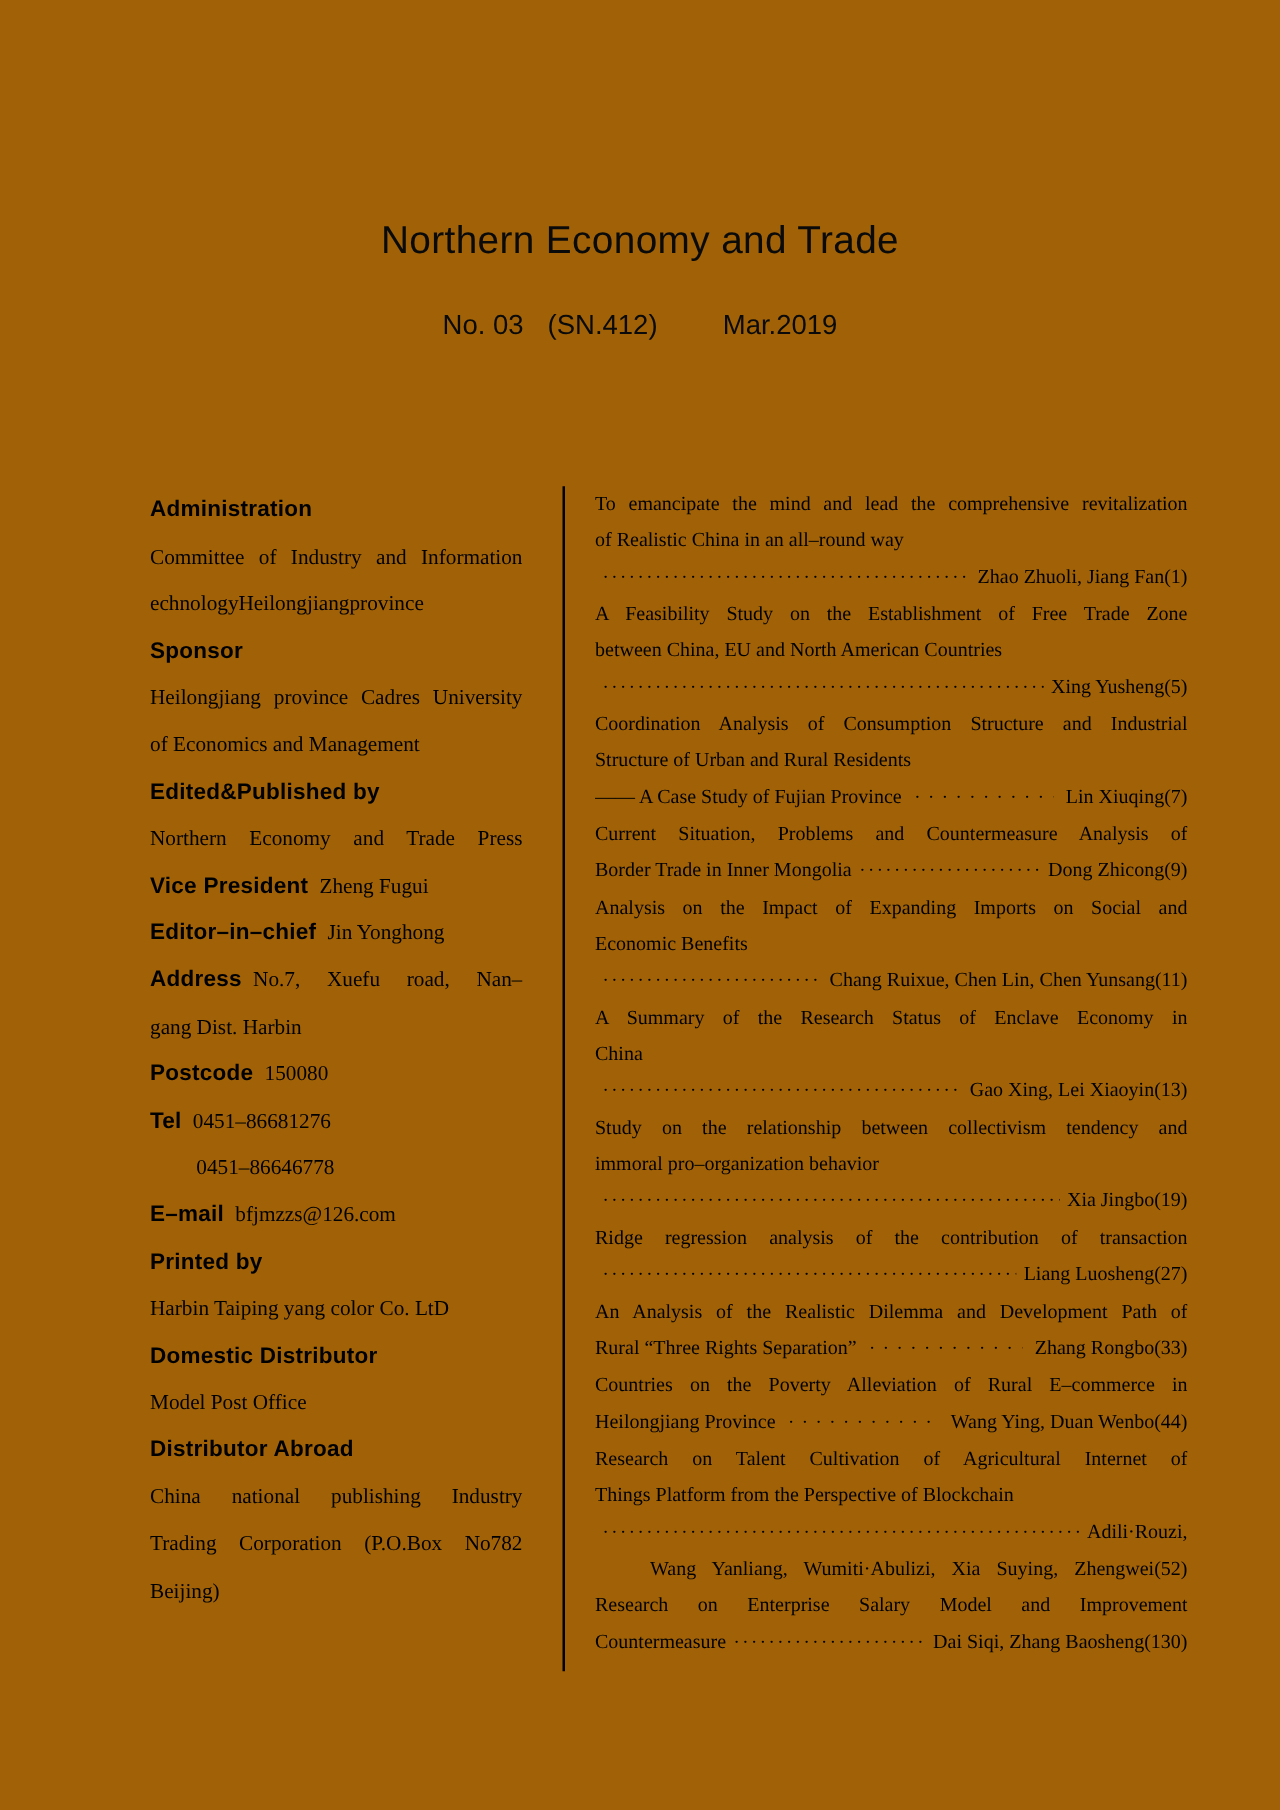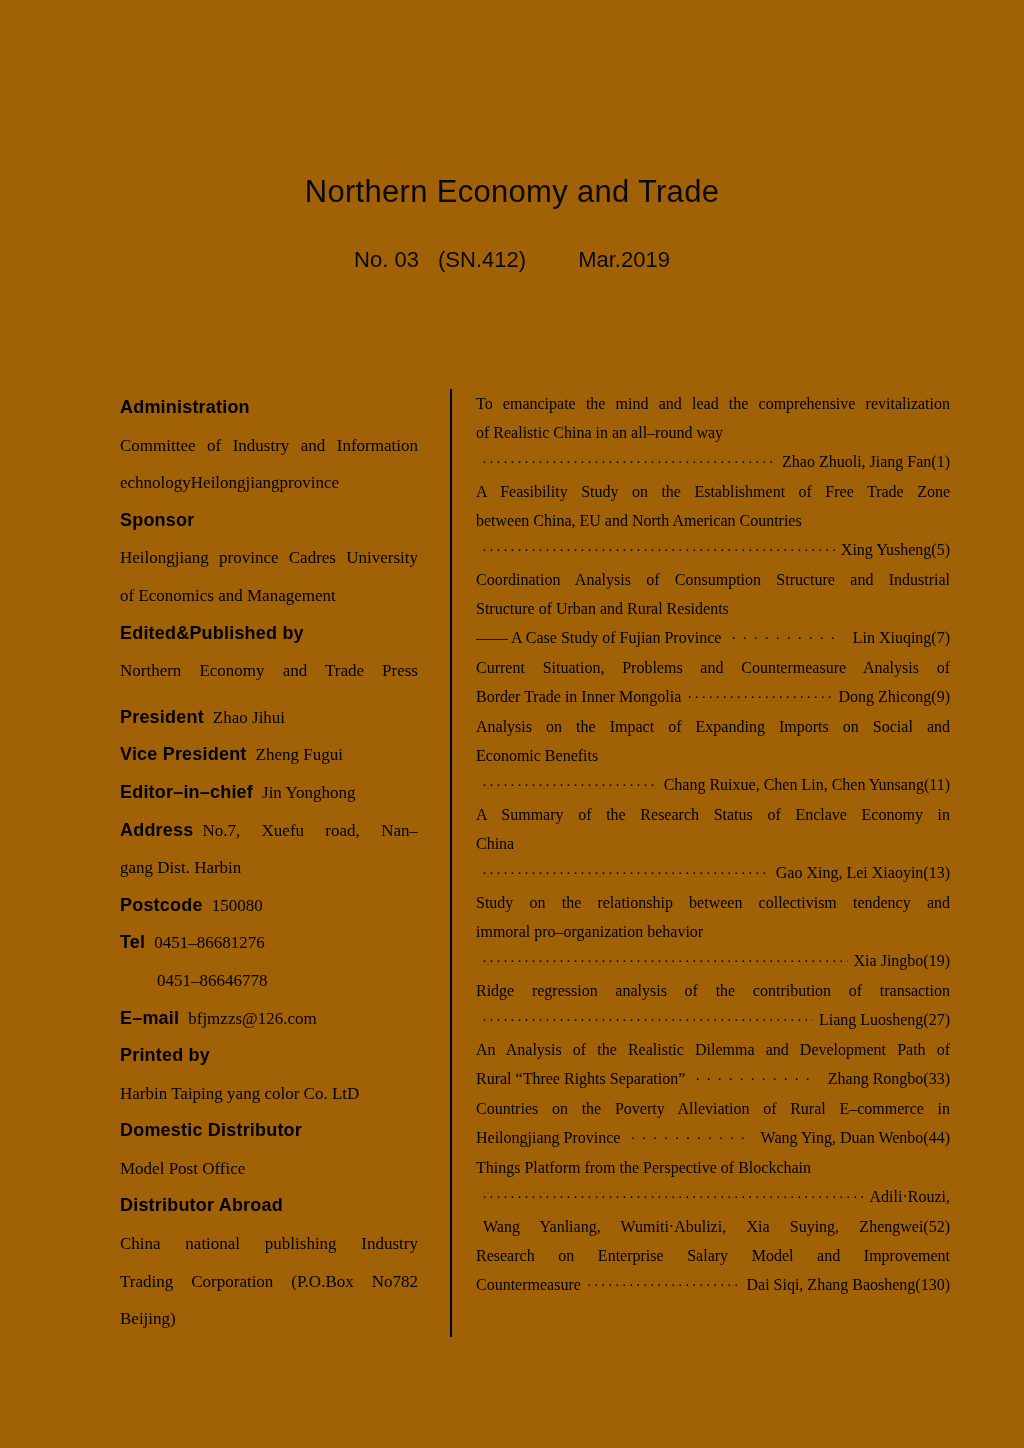--- a/index.html
+++ b/index.html
@@ -49,21 +49,21 @@
   
   .v-divider { width:2px; height:948px; background:#000; margin-left:32px; flex:none; }
 
   
   .right-col { width:474px; margin-left:24px; flex:none; }
   .t-line {
     line-height:29px; font-size:16px; overflow:hidden;
     font-family:"Liberation Serif", serif;
   }
   .t-line.just { text-align:justify; text-align-last:justify; }
-  .t-line.ind6 { padding-left:7px; }
+  .t-line.ind6 { padding-left:7px;margin-left:37px; }
   .t-line.leader { display:flex; align-items:baseline; }
   .t-pre, .t-post { white-space:nowrap; flex:none; }
   .t-dots {
     flex:1 1 auto; overflow:hidden; white-space:nowrap;
     letter-spacing:2px; margin:0 6px; font-size:15px;
   }
   .t-line.dots-sparse .t-dots { letter-spacing:6px; margin:0 10px; }
 </style>
 </head>
 <body>
@@ -100,23 +100,20 @@
         </div>
         <div class="m-line">
           <span class="m-value">of Economics and Management</span>
         </div>
         <div class="m-line">
           <span class="m-label">Edited&amp;Published by</span>
         </div>
         <div class="m-line just">
           <span class="m-value">Northern Economy and Trade Press</span>
         </div>
-        <div class="m-line gap">
-          <span class="m-label">President</span><span class="m-value">Zhao Jihui</span>
-        </div>
         <div class="m-line">
           <span class="m-label">Vice President</span><span class="m-value">Zheng Fugui</span>
         </div>
         <div class="m-line">
           <span class="m-label">Editor–in–chief</span><span class="m-value">Jin Yonghong</span>
         </div>
         <div class="m-line just">
           <span class="m-label">Address</span><span class="m-value">No.7, Xuefu road, Nan–</span>
         </div>
         <div class="m-line">
@@ -313,20 +310,26 @@
           
           
           <span class="t-text">Countries on the Poverty Alleviation of Rural E–commerce in</span>
         </div>
         <div class="t-line leader dots-sparse">
           <span class="t-pre">Heilongjiang Province</span>
           <span class="t-dots">····································································································</span>
           <span class="t-post">Wang Ying, Duan Wenbo(44)</span>
 
         </div>
+        <div class="t-line plain just">
+          
+          
+          
+          <span class="t-text">Research on Talent Cultivation of Agricultural Internet of</span>
+        </div>
         <div class="t-line plain">
           
           
           
           <span class="t-text">Things Platform from the Perspective of Blockchain</span>
         </div>
         <div class="t-line leader">
 
           <span class="t-dots">····································································································</span>
           <span class="t-post">Adili·Rouzi,</span>

